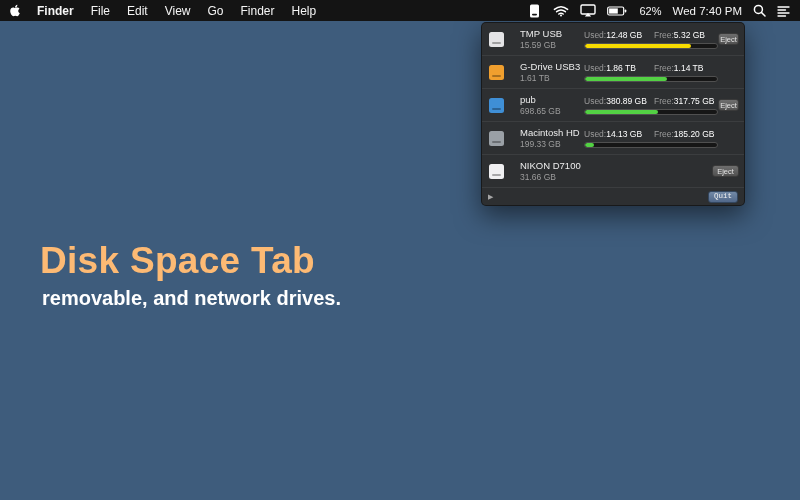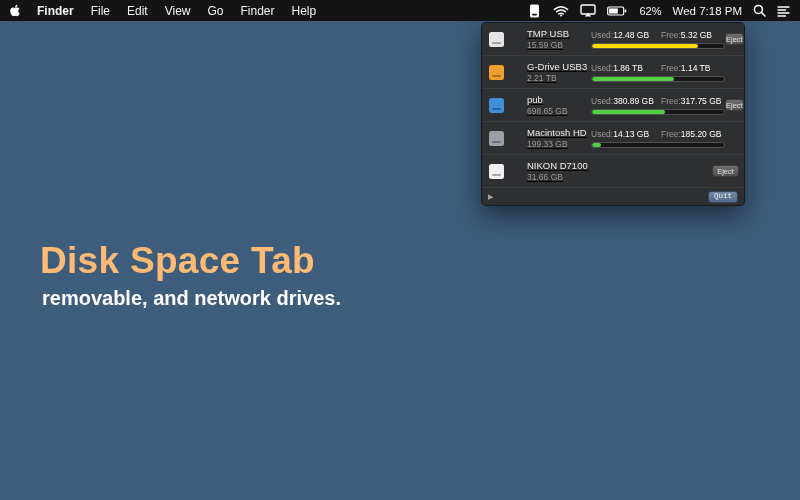--- a/index.html
+++ b/index.html
@@ -20,21 +20,21 @@
   .mb-icon { display:flex; align-items:center; }
 
   
   .popover { position:absolute; left:481px; top:22px; width:264px; background:#2d2f31;
     border-radius:5px; border:1px solid rgba(0,0,0,.45); box-shadow:0 10px 26px rgba(0,0,0,.5); z-index:4; }
   .drive-row { display:flex; align-items:center; height:33px; padding:0 5px 0 7px;
     border-bottom:1px solid rgba(255,255,255,.07); }
   .drive-icon { width:15px; height:15px; border-radius:2.5px; position:relative; flex:none; background:#ccc; }
   .drive-icon::after { content:""; position:absolute; left:3px; right:3px; bottom:3px; height:2px;
     border-radius:1px; background:rgba(0,0,0,.3); }
-  .drive-id { width:64px; margin-left:23px; flex:none;text-decoration:underline; }
+  .drive-id { width:64px; margin-left:16px; flex:none; }
   .drive-name { font-size:9.5px; color:#ececec; white-space:nowrap; }
   .drive-capacity { font-size:8.5px; color:#9c9c9c; margin-top:1px; }
   .drive-stats { width:134px; flex:none; }
   .stats-line { position:relative; height:11px; font-size:8.5px; color:#9c9c9c; white-space:nowrap; }
   .stat-value { color:#ffffff; margin-left:0; }
   .free-group { position:absolute; left:70px; top:0; }
   .bar-track { margin-top:2px; height:6px; border:1px solid #505050; border-radius:3px;
     background:#161616; overflow:hidden; }
   .bar-fill { height:100%; border-radius:2px; background:#53d144; }
   .eject-btn { margin-left:auto; width:27px; height:12px; border:1px solid #3a3a3a; border-radius:3px;
@@ -94,21 +94,21 @@
           </svg>
       </span>
       <span class="battery-wrap">
         <svg width="20" height="12" viewBox="0 0 20 12">
           <rect x="0.7" y="2" width="16" height="8" rx="1.5" fill="none" stroke="#ffffff" stroke-width="1.2"></rect>
           <rect x="2.1" y="3.4" width="8.7" height="5.2" fill="#ffffff"></rect>
           <rect x="17.7" y="4.4" width="1.6" height="3.2" rx="0.8" fill="#ffffff"></rect>
         </svg>
         <span>62%</span>
       </span>
-      <span class="clock">Wed 7:18 PM</span>
+      <span class="clock">Wed 7:40 PM</span>
       <span class="mb-icon">
         <svg width="13" height="13" viewBox="0 0 13 13" fill="none" stroke="#ffffff" stroke-width="1.5" stroke-linecap="round">
             <circle cx="5.4" cy="5.4" r="4"></circle>
             <line x1="8.4" y1="8.4" x2="12" y2="12"></line>
           </svg>
       </span>
       <span class="mb-icon">
         <svg width="13" height="12" viewBox="0 0 13 12" stroke="#ffffff" stroke-width="1.3" stroke-linecap="round">
             <line x1="1" y1="2" x2="12" y2="2"></line>
             <line x1="1" y1="5" x2="8.5" y2="5"></line>
@@ -136,21 +136,21 @@
             <div class="bar-fill" style="width: 80%; background: rgb(248, 220, 0);"></div>
           </div>
       </div>
       <button class="eject-btn">Eject</button>
     </div>
 
     <div class="drive-row">
       <span class="drive-icon" style="background: rgb(240, 159, 46);"></span>
       <div class="drive-id">
         <div class="drive-name">G-Drive USB3</div>
-        <div class="drive-capacity">2.21 TB</div>
+        <div class="drive-capacity">1.61 TB</div>
       </div>
       <div class="drive-stats">
         <div class="stats-line">
           <span>Used:</span><span class="stat-value">1.86 TB</span>
           <span class="free-group"><span>Free:</span><span class="stat-value">1.14 TB</span></span>
         </div>
         <div class="bar-track">
             <div class="bar-fill" style="width: 62%; background: rgb(83, 209, 68);"></div>
           </div>
       </div>

